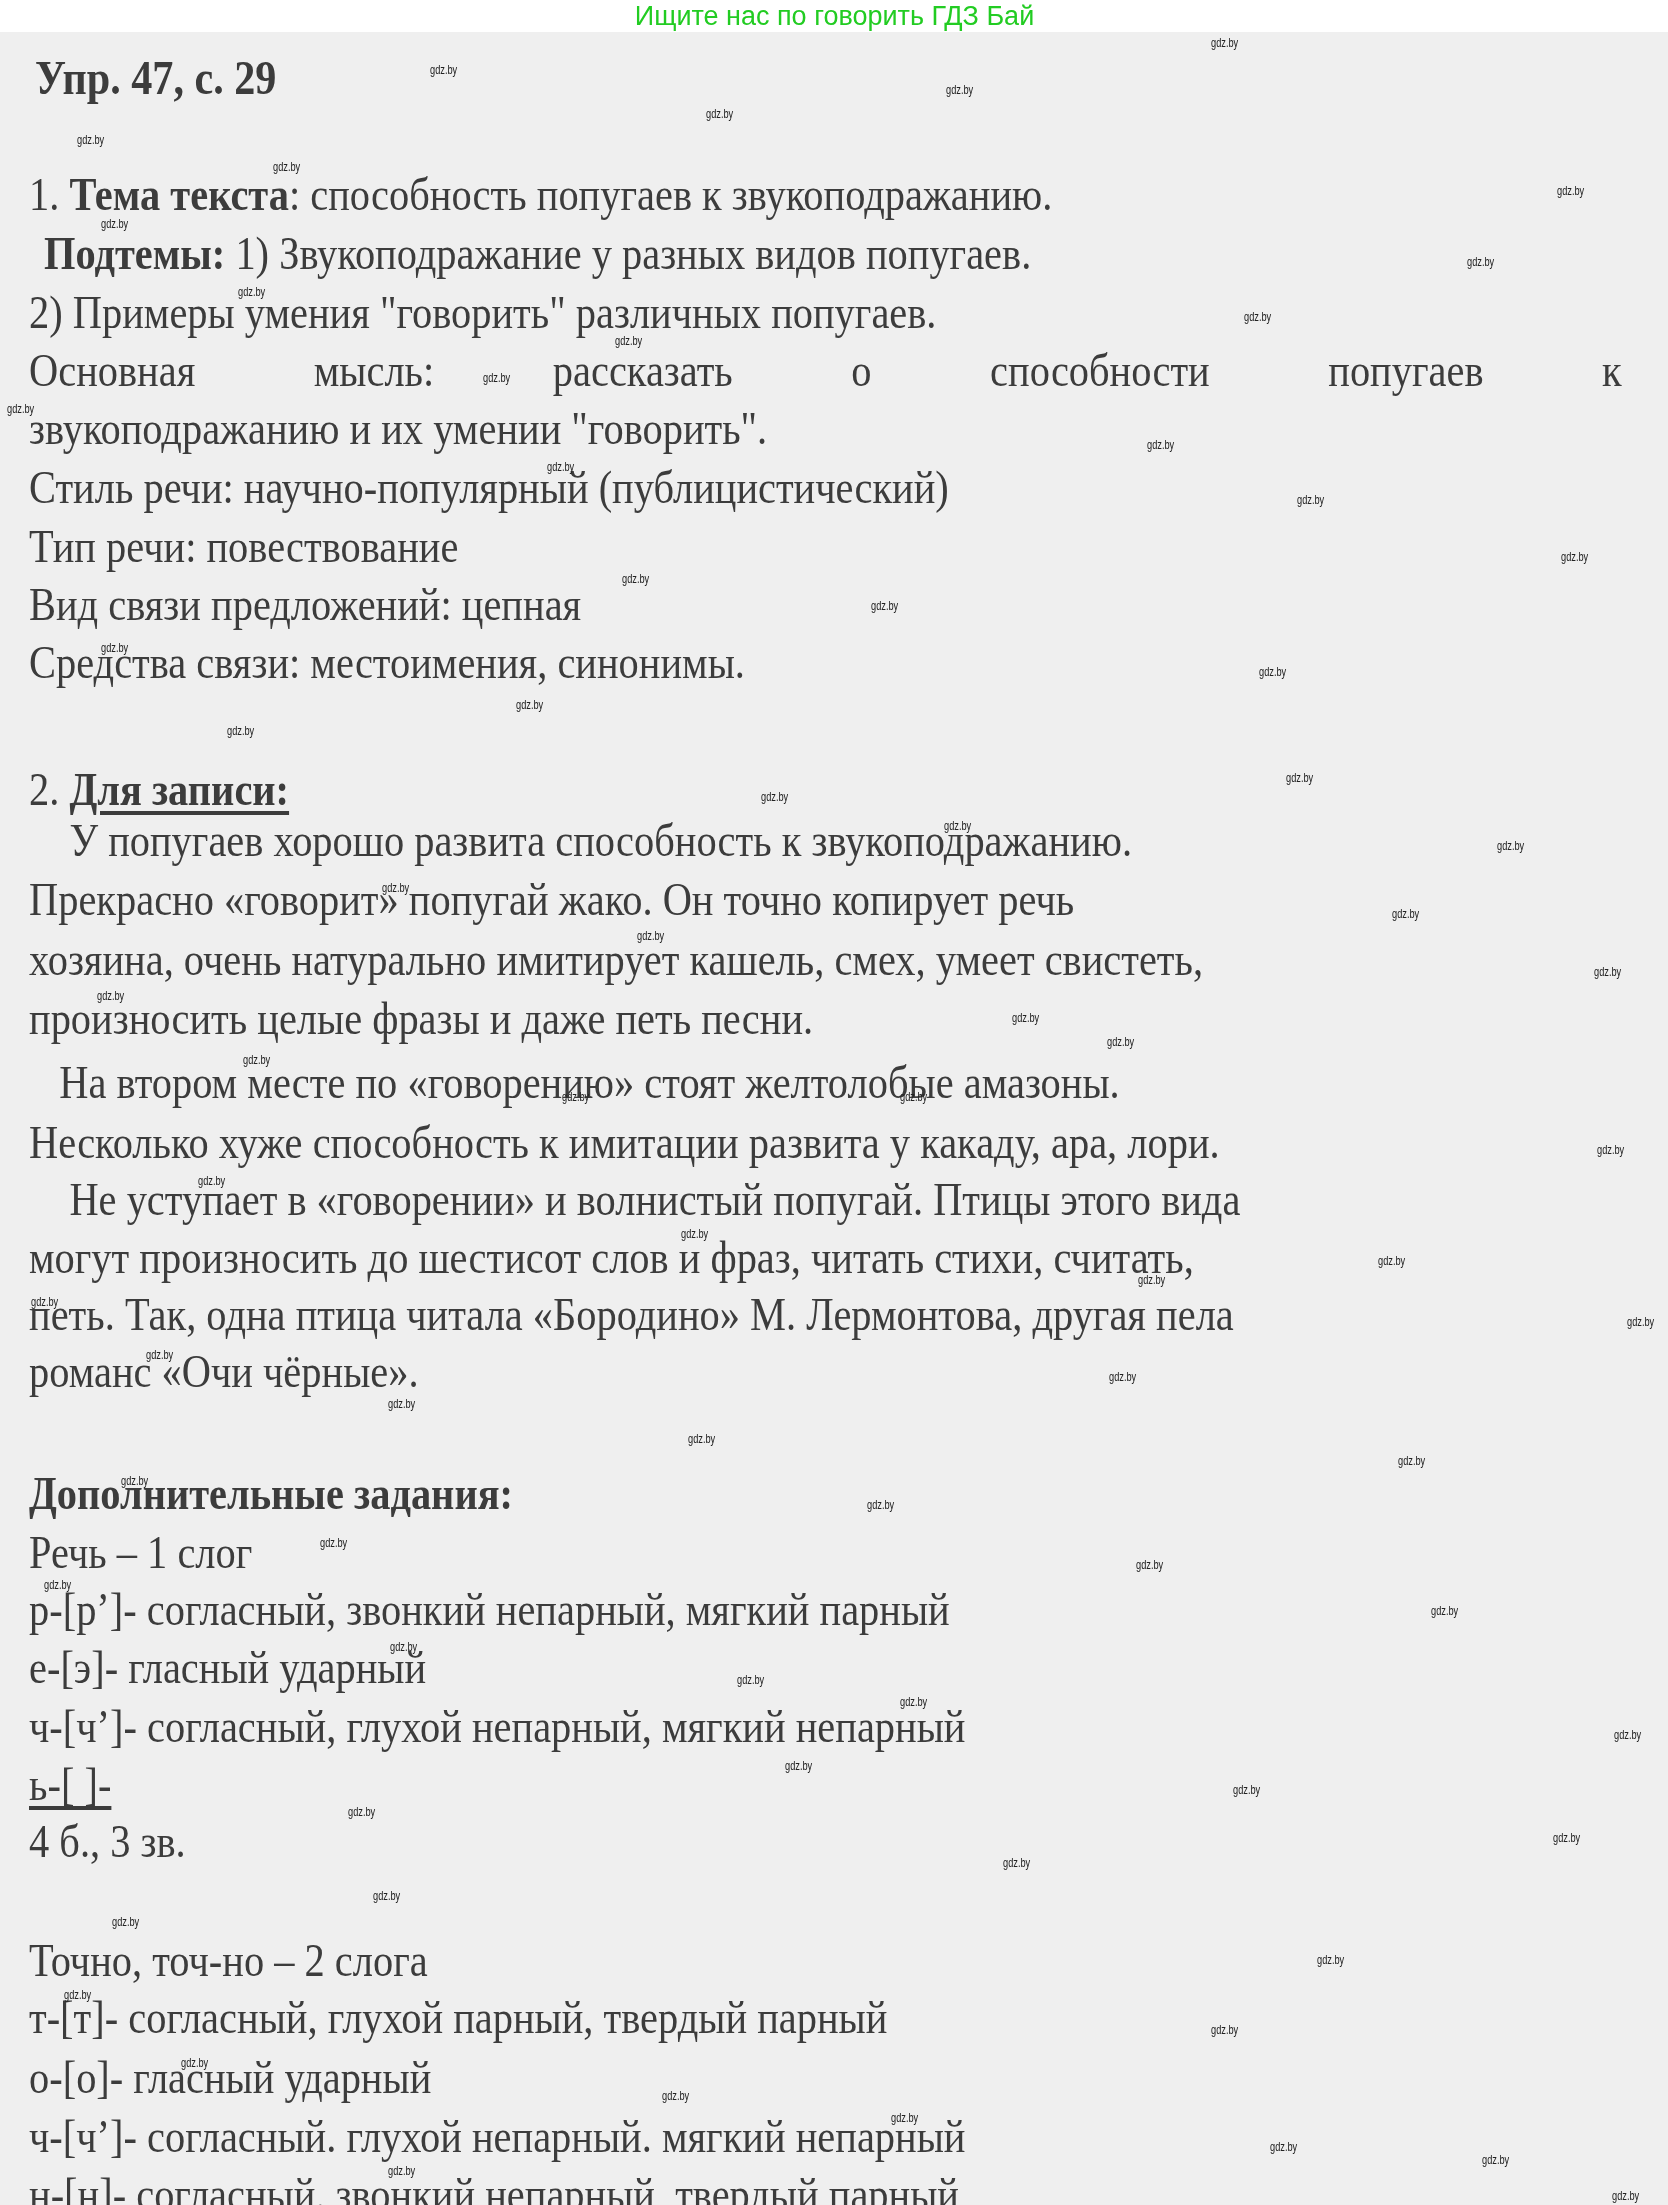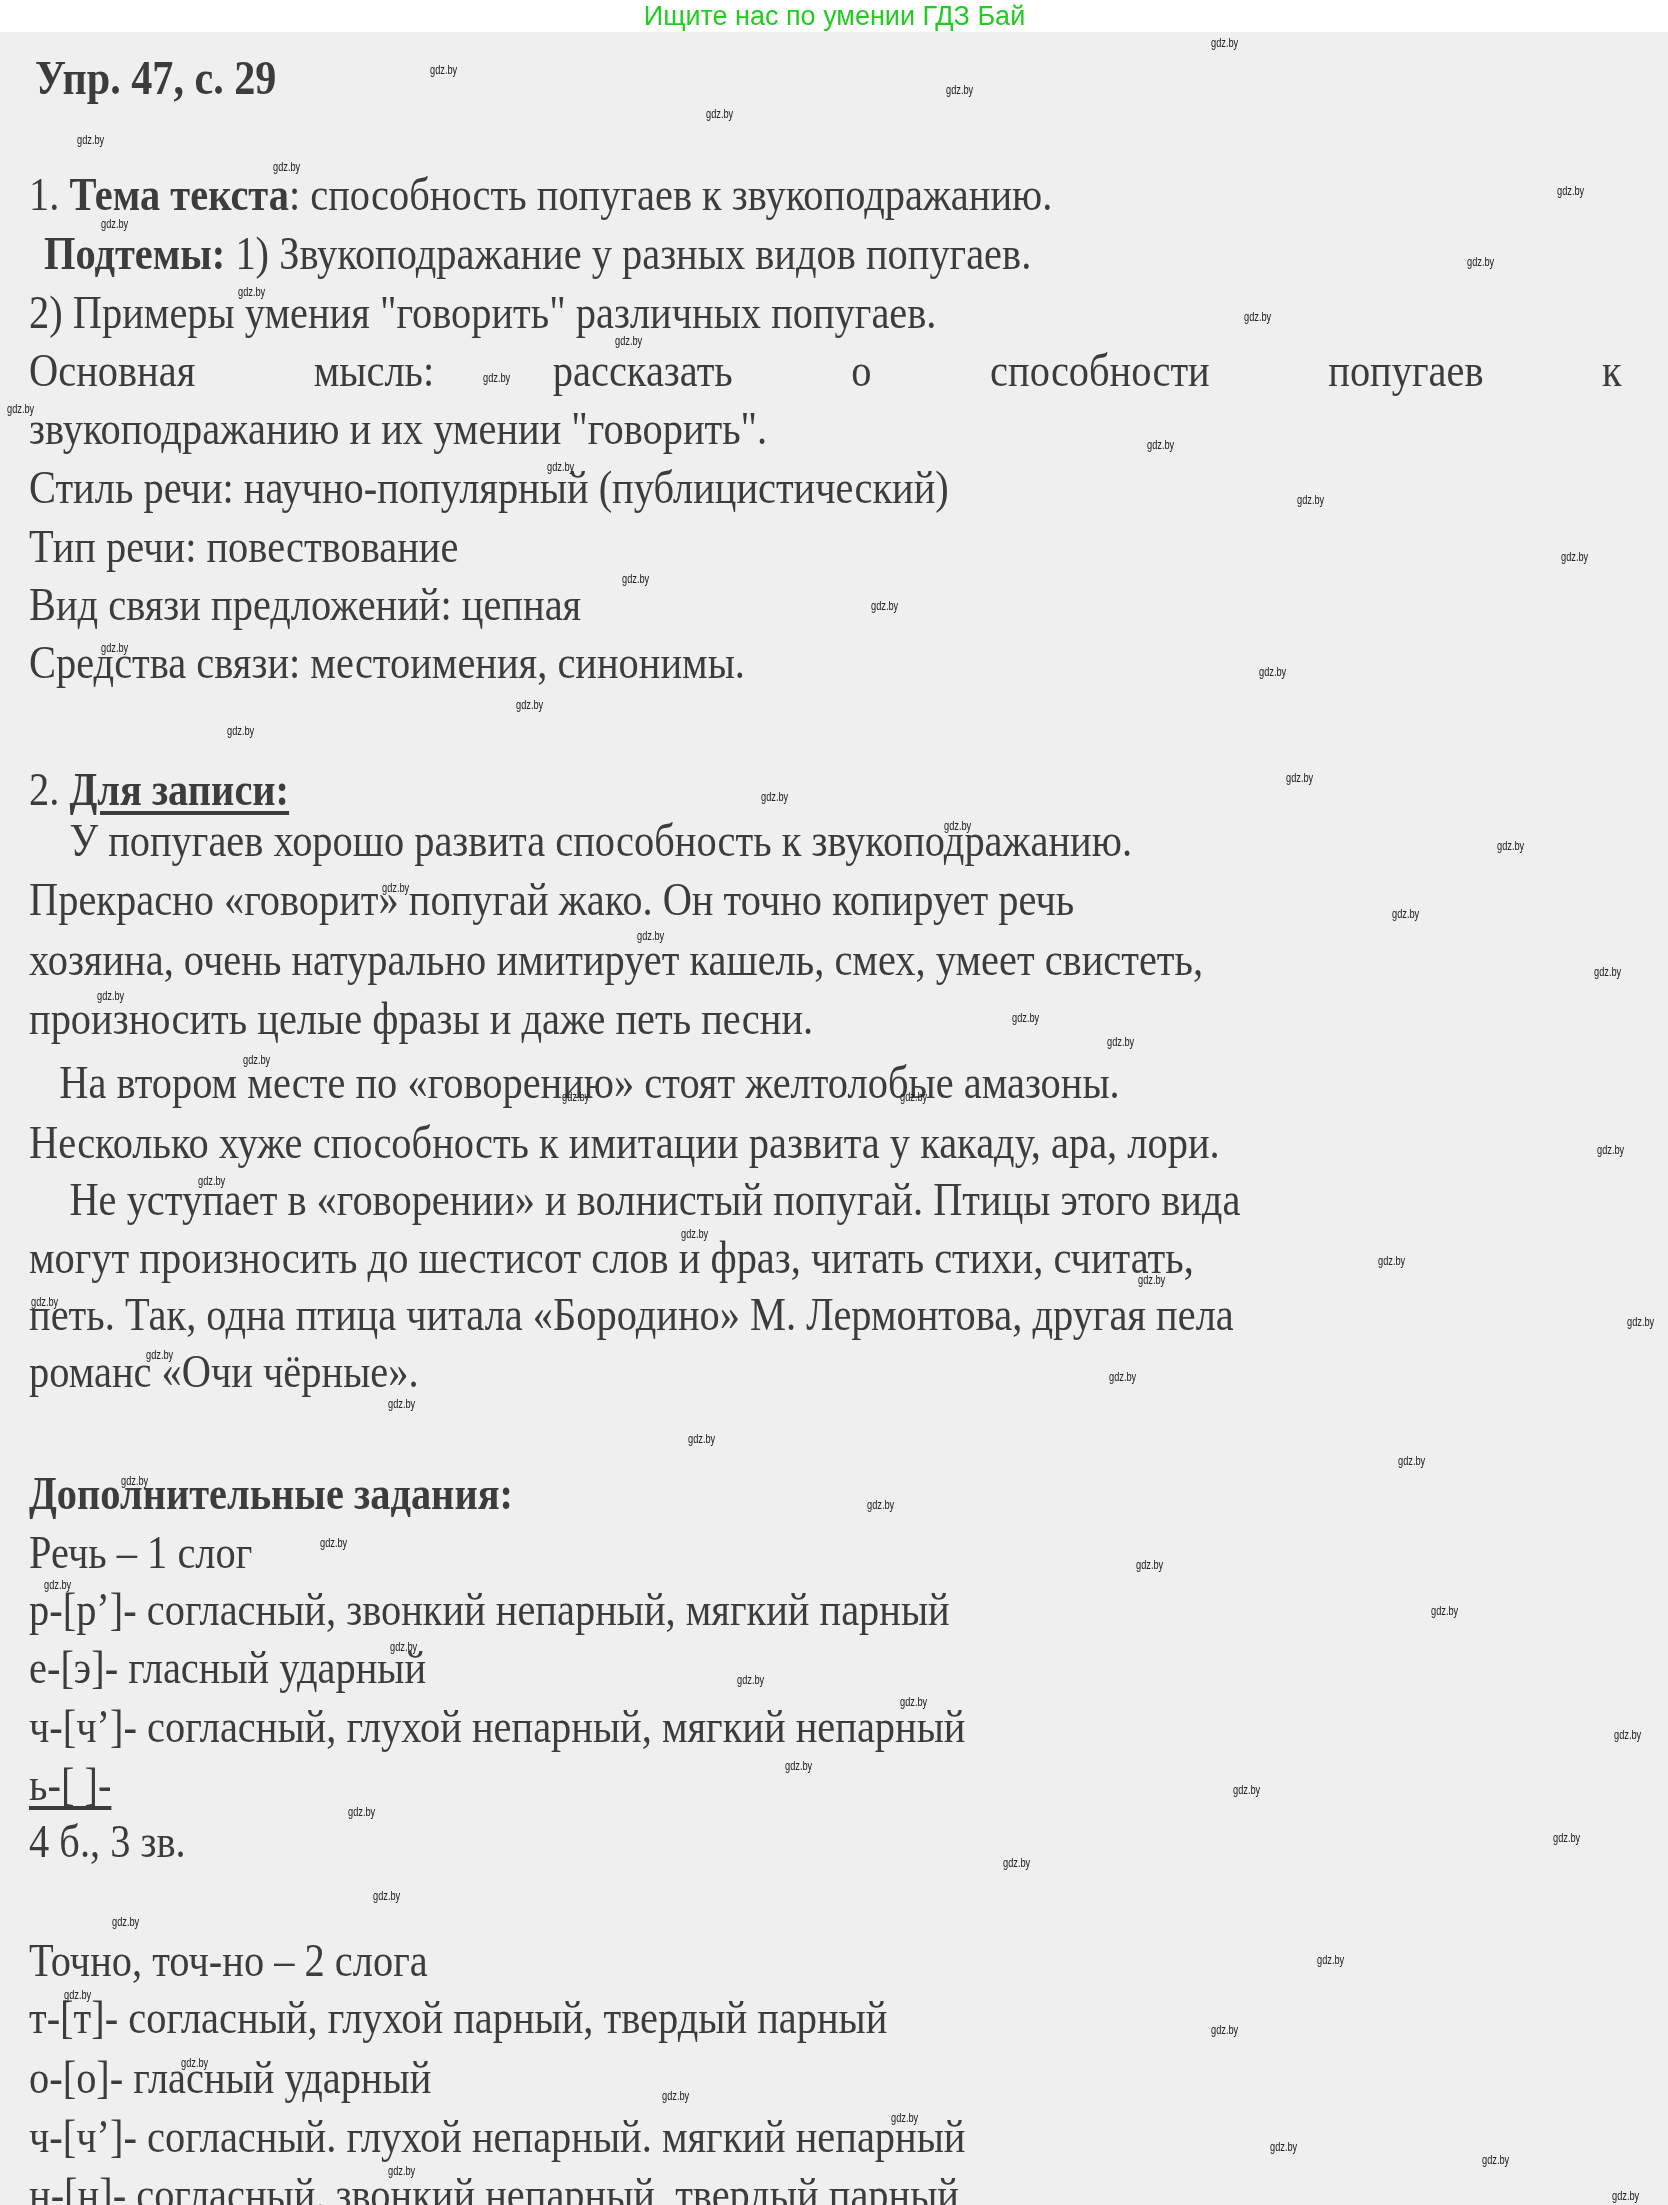--- a/index.html
+++ b/index.html
@@ -10,21 +10,21 @@
   .ln { position:absolute; left:29px; font-size:47px; line-height:53px; color:#3c3c3c; white-space:nowrap; transform-origin:left top; transform:scaleX(0.86); }
   .just { width:1852px; display:flex; justify-content:space-between; }
   .b { font-weight:bold; }
   .u { text-decoration:underline; text-decoration-thickness:4.4px; text-underline-offset:6.2px; }
   .wm { position:absolute; font-family:"Liberation Sans", sans-serif; font-size:13.2px; color:#222; transform:scaleX(0.7); transform-origin:left top; }
 </style>
 </head>
 <body>
 
 <div class="top-banner">
-  <span>Ищите нас по умении ГДЗ Бай</span>
+  <span>Ищите нас по говорить ГДЗ Бай</span>
 </div>
 
 <div class="paper"></div>
 
 <div class="ln b" style="top:51px;left:35px;font-size:49px;">Упр. 47, с. 29</div>
 
 <div class="ln" style="top:168px;">
   <span>1.</span>
   <span class="b">Тема текста</span><span>: способность попугаев к звукоподражанию.</span>
 </div>

